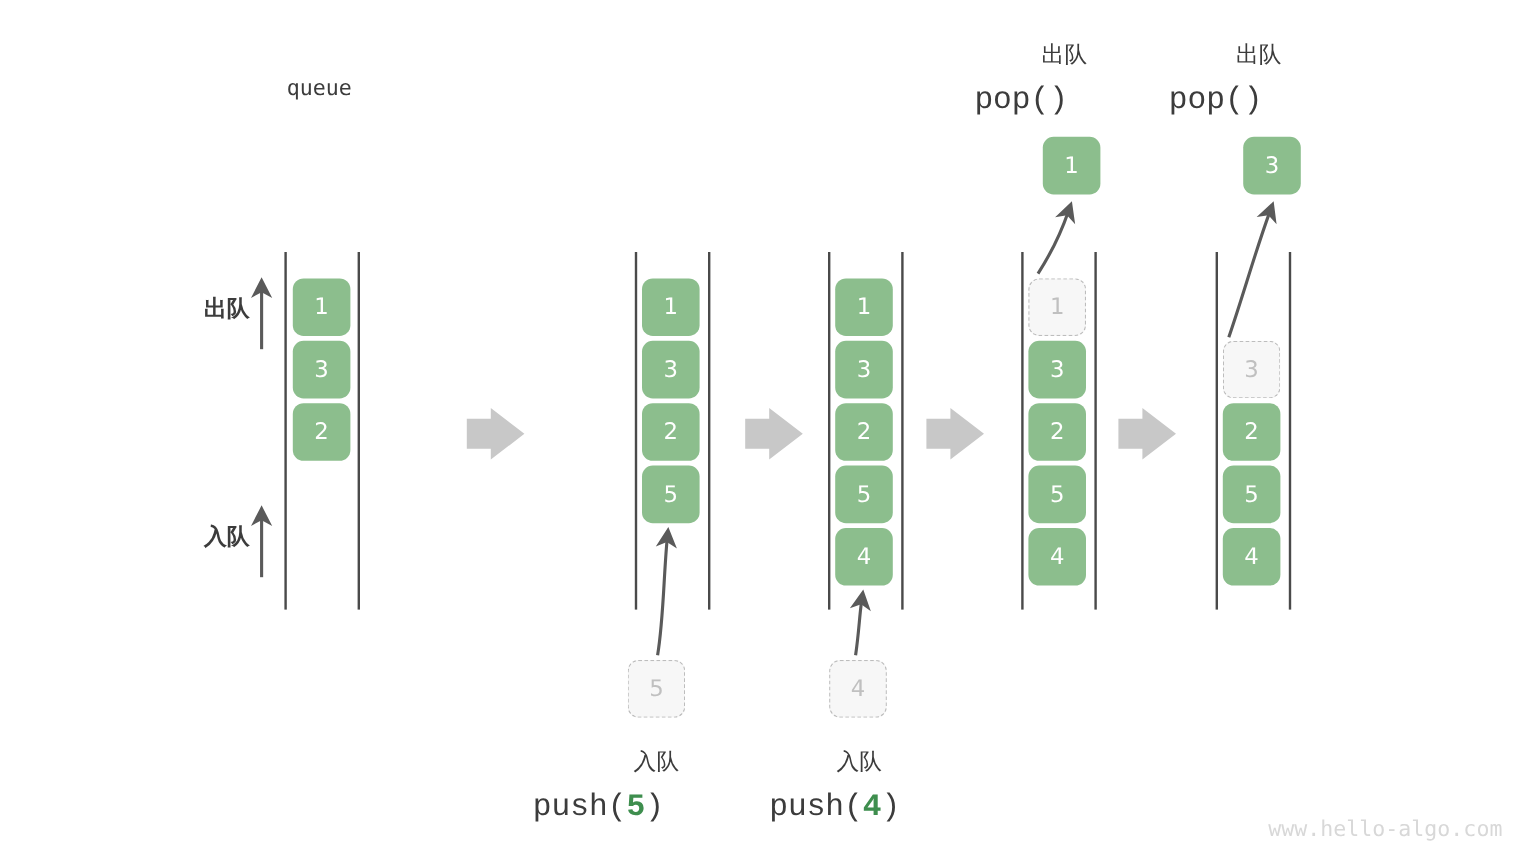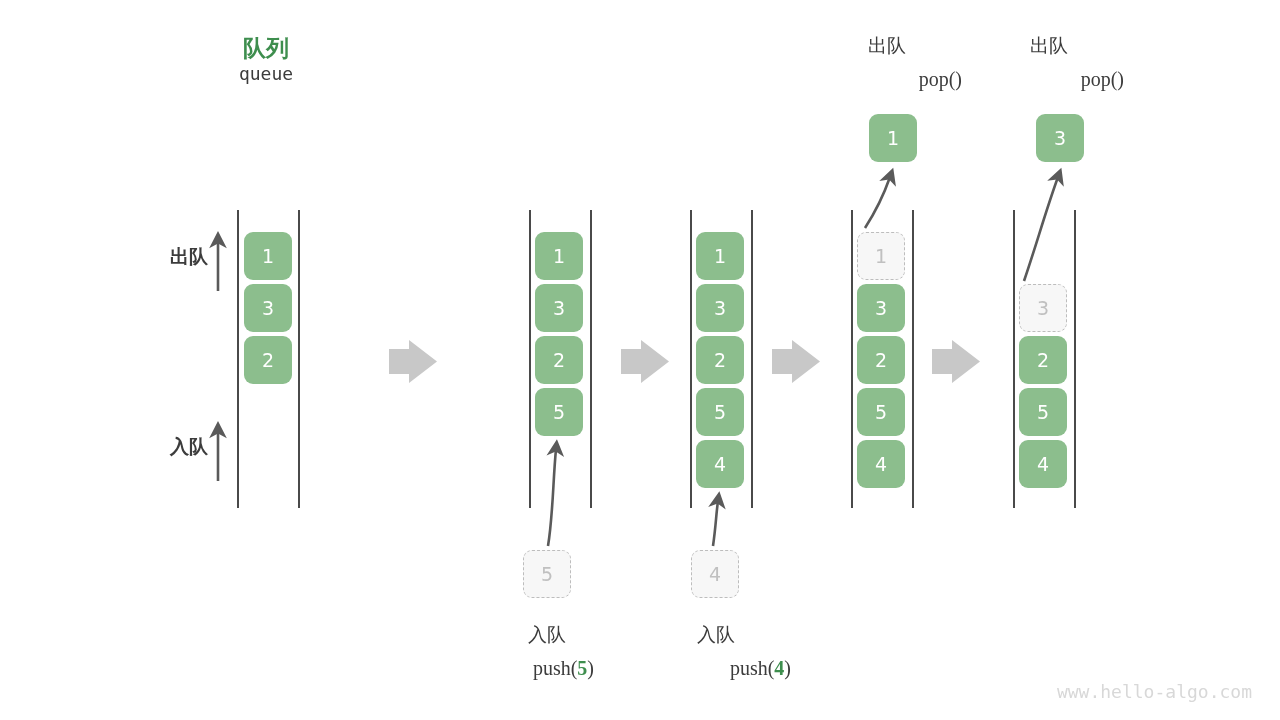--- a/index.html
+++ b/index.html
@@ -47,25 +47,25 @@
     white-space: nowrap;
     text-align: center;
   }
   .op-label-cn {
     font-size: 19px;
     color: #3c3c3c;
     white-space: nowrap;
     text-align: center;
   }
   .op-label-code {
-    font-size: 20px;
-    font-family: Liberation Serif, serif;
-    color: #3c3c3c;
-    white-space: nowrap;
-    text-align: right;
+    font-size: 26px;
+    font-family: Liberation Mono, monospace;
+    color: #3c3c3c;
+    white-space: nowrap;
+    text-align: left;
   }
   .op-label-code .hl { color: #3e8e4e; font-weight: bold; }
 
   .watermark {
     font-size: 18px;
     font-family: "DejaVu Sans Mono", "Liberation Mono", monospace;
     color: #d8d8d8;
     white-space: nowrap;
   }
 
@@ -104,21 +104,20 @@
     height: 720px;
     overflow: visible;
     pointer-events: none;
   }
 </style>
 </head>
 <body>
 
 <div id="stage">
 
-  <div class="abs title-cn" style="left:186px; top:33px; width:160px;">队列</div>
   <div class="abs title-en" style="left:186px; top:63px; width:160px;">queue</div>
 
 
   <div class="abs side-label" style="left:144px; top:244px; width:64px; text-align:right;">出队</div>
   <div class="abs side-label" style="left:144px; top:434px; width:64px; text-align:right;">入队</div>
 
   <div class="abs op-label-cn" style="left:812px; top:33px; width:150px;">出队</div>
   <div class="abs op-label-code" style="left:812px; top:68px; width:150px;">pop()</div>
 
   <div class="abs op-label-cn" style="left:974px; top:33px; width:150px;">出队</div>

